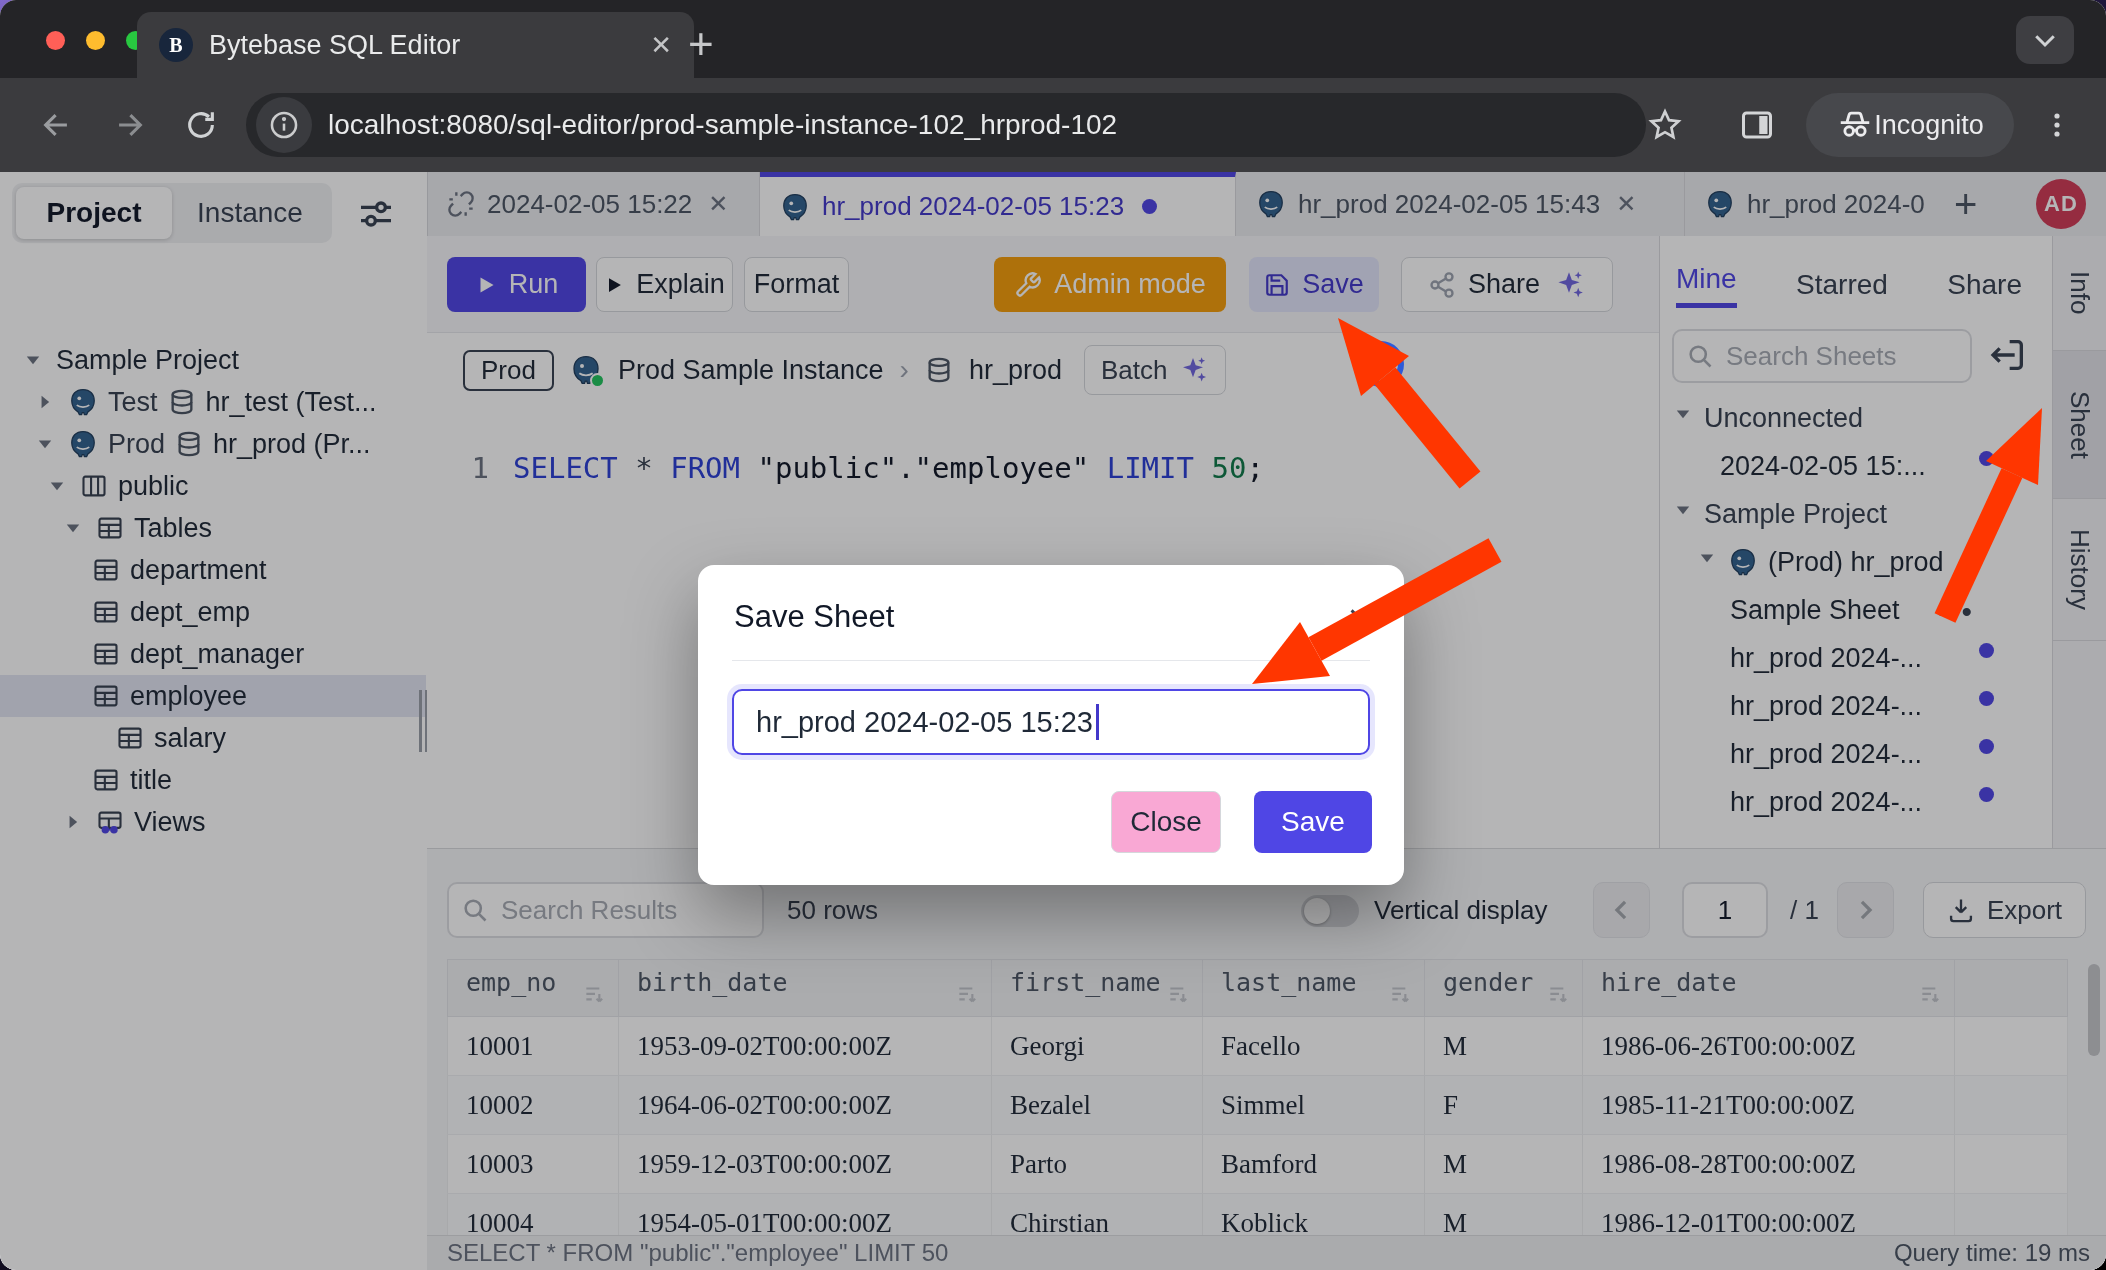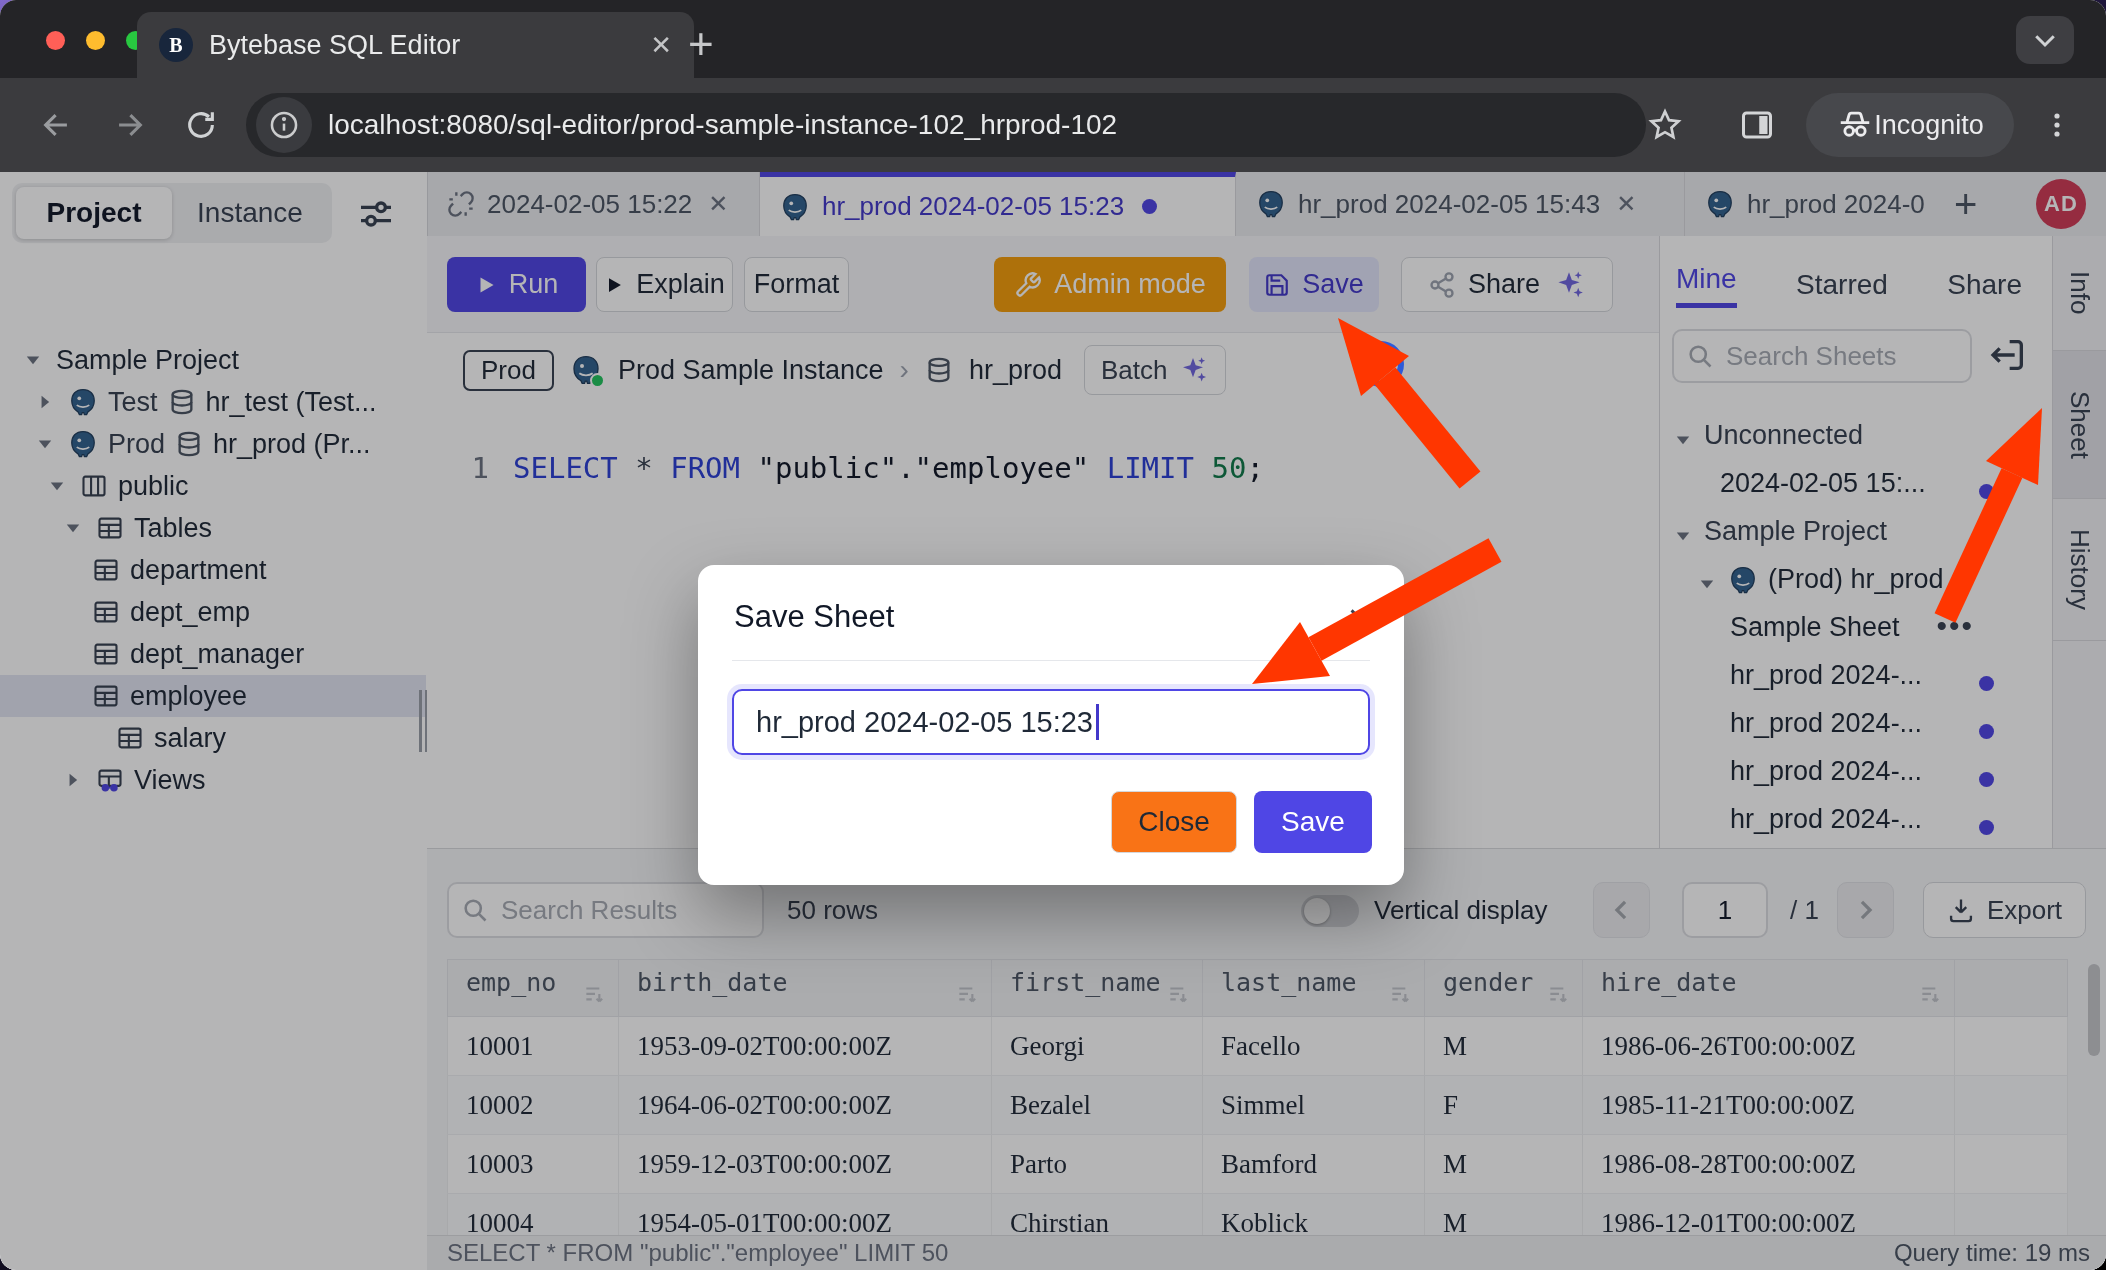--- a/index.html
+++ b/index.html
@@ -82,21 +82,21 @@
 
   
   .sheetpanel{position:absolute;left:1660px;top:64px;width:392px;height:612px;background:#fff}
   .sp-tabs{position:absolute;left:0;top:24px;right:14px;height:50px;display:flex;align-items:center;justify-content:space-between;padding:0 16px;font-size:28px;color:#374151}
   .sp-mine{color:#4f46e5;border-bottom:5px solid #4f46e5;padding-bottom:8px}
   .sp-search{position:absolute;left:12px;top:93px;width:300px;height:54px;border:2px solid #dcdde1;border-radius:10px;box-sizing:border-box;display:flex;align-items:center;gap:10px;padding:0 12px;background:#fff}
   .sp-search input{border:none;outline:none;width:100%;font-size:26px;color:#1f2937;background:transparent;font-family:"Liberation Sans",sans-serif}
   .sp-search input::placeholder{color:#a6abb3}
   .sp-import{position:absolute;left:328px;top:99px}
   .sp-tree{position:absolute;left:0;top:167px;right:0}
-  .srow{height:48px;display:flex;align-items:flex-end;gap:10px;font-size:27px;color:#1f2937;white-space:nowrap;position:relative}
+  .srow{height:48px;display:flex;align-items:flex-start;gap:10px;font-size:27px;color:#1f2937;white-space:nowrap;position:relative}
   .srow .bdot{position:absolute;right:58px;width:15px;height:15px;border-radius:50%;background:#4f46e5}
   .srow .more{position:absolute;right:78px;color:#374151;font-size:30px;letter-spacing:2px}
 
   
   .sidetabs{position:absolute;left:2052px;top:64px;width:54px;height:612px;background:#f2f3f5;border-left:1px solid #d8d9dd;box-sizing:border-box}
   .vtab{writing-mode:vertical-rl;display:flex;align-items:center;justify-content:center;width:100%;font-size:26px;color:#374151;border-bottom:1px solid #d8d9dd;box-sizing:border-box}
   .vt-info{height:115px}
   .vt-sheet{height:148px;background:#e2e3e8}
   .vt-hist{height:142px}
 
@@ -126,21 +126,21 @@
 
   
   .veil{position:absolute;inset:0;background:rgba(10,10,14,.30);z-index:40}
   .modal{position:absolute;left:698px;top:393px;width:706px;height:320px;background:#fff;border-radius:16px;box-shadow:0 30px 70px rgba(0,0,0,.35);z-index:60}
   .m-title{position:absolute;left:36px;top:34px;font-size:31px;color:#111827;font-weight:500}
   .m-x{position:absolute;right:32px;top:36px;font-size:30px;color:#374151}
   .m-div{position:absolute;left:34px;right:34px;top:95px;height:1px;background:#e5e7eb}
   .m-input{position:absolute;left:34px;right:34px;top:124px;height:66px;border:2px solid #4f46e5;border-radius:10px;box-shadow:0 0 0 5px rgba(99,102,241,.16);display:flex;align-items:center;padding:0 22px;font-size:29px;color:#1f2937;box-sizing:border-box;background:#fff}
   .m-caret{width:3px;height:36px;background:#4338ca;margin-left:3px}
   .m-btn{position:absolute;top:226px;height:62px;border-radius:8px;display:flex;align-items:center;justify-content:center;font-size:28px;box-sizing:border-box}
-  .m-close{left:413px;width:126px;background:#f97316;border:1px solid #d5d7db;color:#1f2937}
+  .m-close{left:413px;width:110px;background:#f9a8d4;border:1px solid #d5d7db;color:#1f2937}
   .m-save{left:556px;width:118px;background:#4f46e5;color:#fff}
   .annot{position:absolute;left:0;top:0;z-index:70;pointer-events:none}
 </style>
 </head>
 <body>
 
 <svg width="0" height="0" style="position:absolute">
   <defs>
     <symbol id="i-pg" viewBox="0 0 24 24">
         <path d="M12 2C6.2 2 3 6 3 11c0 4.2 2.2 7.2 5.2 9.1l.9 1.9h1.8l.5-1.6h1.2l.5 1.6h1.8l.9-1.9C18.8 18.2 21 15.2 21 11c0-5-3.2-9-9-9z" fill="#32628f" stroke="#1f3d5c" stroke-width="1"></path>
@@ -484,20 +484,26 @@
           <svg width="28" height="28" style="flex:none">
               <use href="#i-tbl"></use>
             </svg>
           <span>employee</span>
         </div>
         <div class="trow" style="padding-left:116px">
           <svg width="28" height="28" style="flex:none">
               <use href="#i-tbl"></use>
             </svg>
           <span>salary</span>
+        </div>
+        <div class="trow" style="padding-left:92px">
+          <svg width="28" height="28" style="flex:none">
+              <use href="#i-tbl"></use>
+            </svg>
+          <span>title</span>
         </div>
         <div class="trow" style="padding-left:60px">
           <span class="cap">
               <svg width="22" height="22">
                 <use href="#i-capright"></use>
               </svg>
             </span>
           <svg width="28" height="28" style="flex:none">
               <use href="#i-views"></use>
             </svg>

